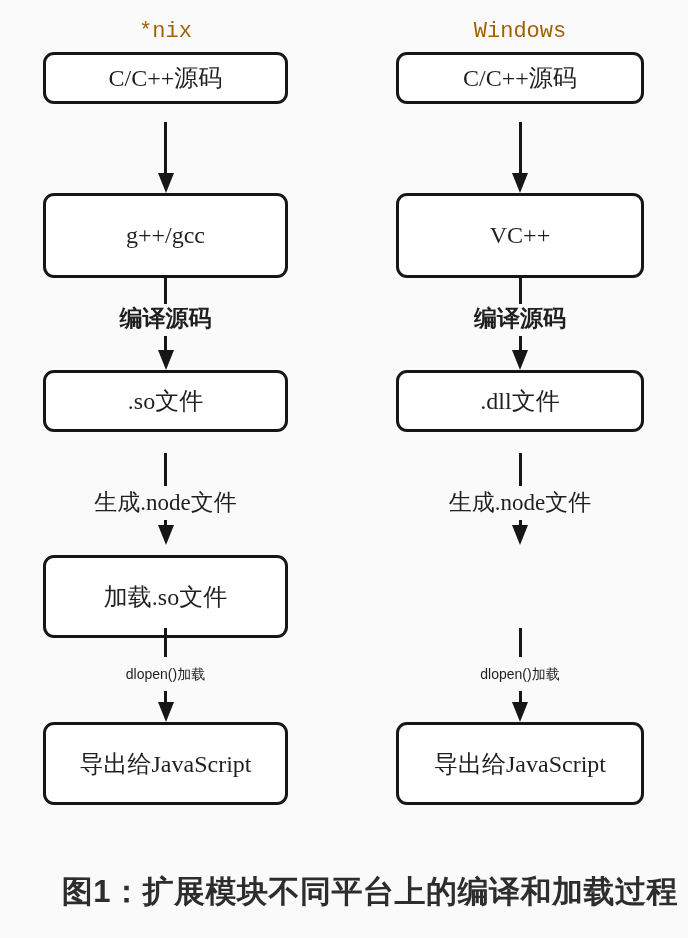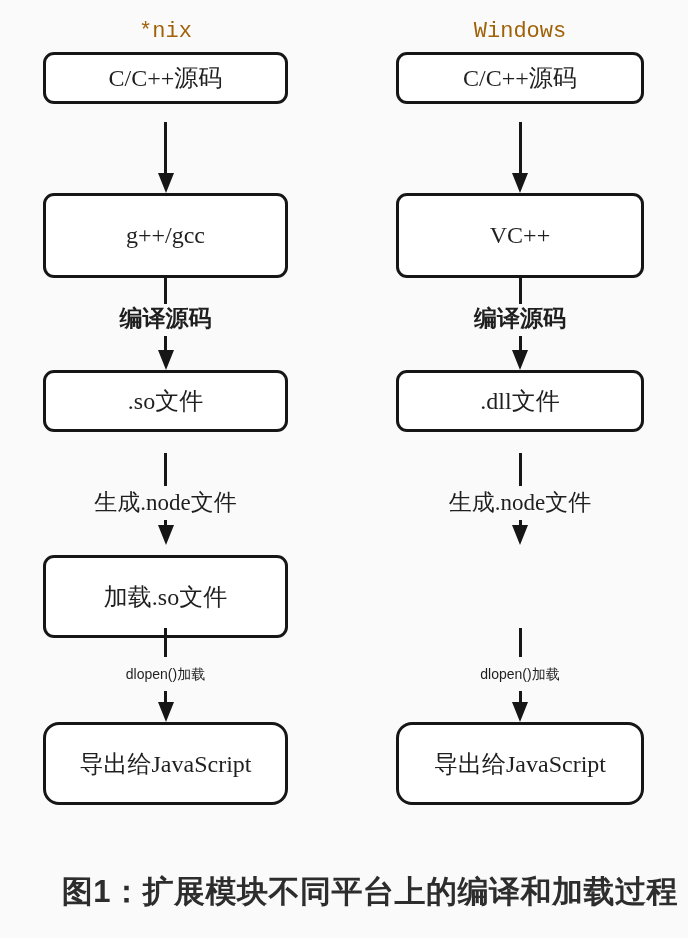--- a/index.html
+++ b/index.html
@@ -36,21 +36,21 @@
     border-radius:11px;
     background:var(--box-fill);
     display:flex;align-items:center;justify-content:center;
     font-size:24px;
     text-align:center;
   }
   .b1{top:52px;height:52px;text-align:right;}
   .b2{top:193px;height:85px;}
   .b3{top:370px;height:62px;}
   .b4{top:555px;height:83px;}
-  .b5{top:722px;height:83px;border-radius:16px;}
+  .b5{top:722px;height:83px;}
 
   .aline{
     position:absolute;left:50%;margin-left:-1.5px;width:3px;
     background:var(--stroke);
   }
   .ahead{
     position:absolute;left:50%;margin-left:-8px;
     width:0;height:0;
     border-left:8px solid transparent;
     border-right:8px solid transparent;

